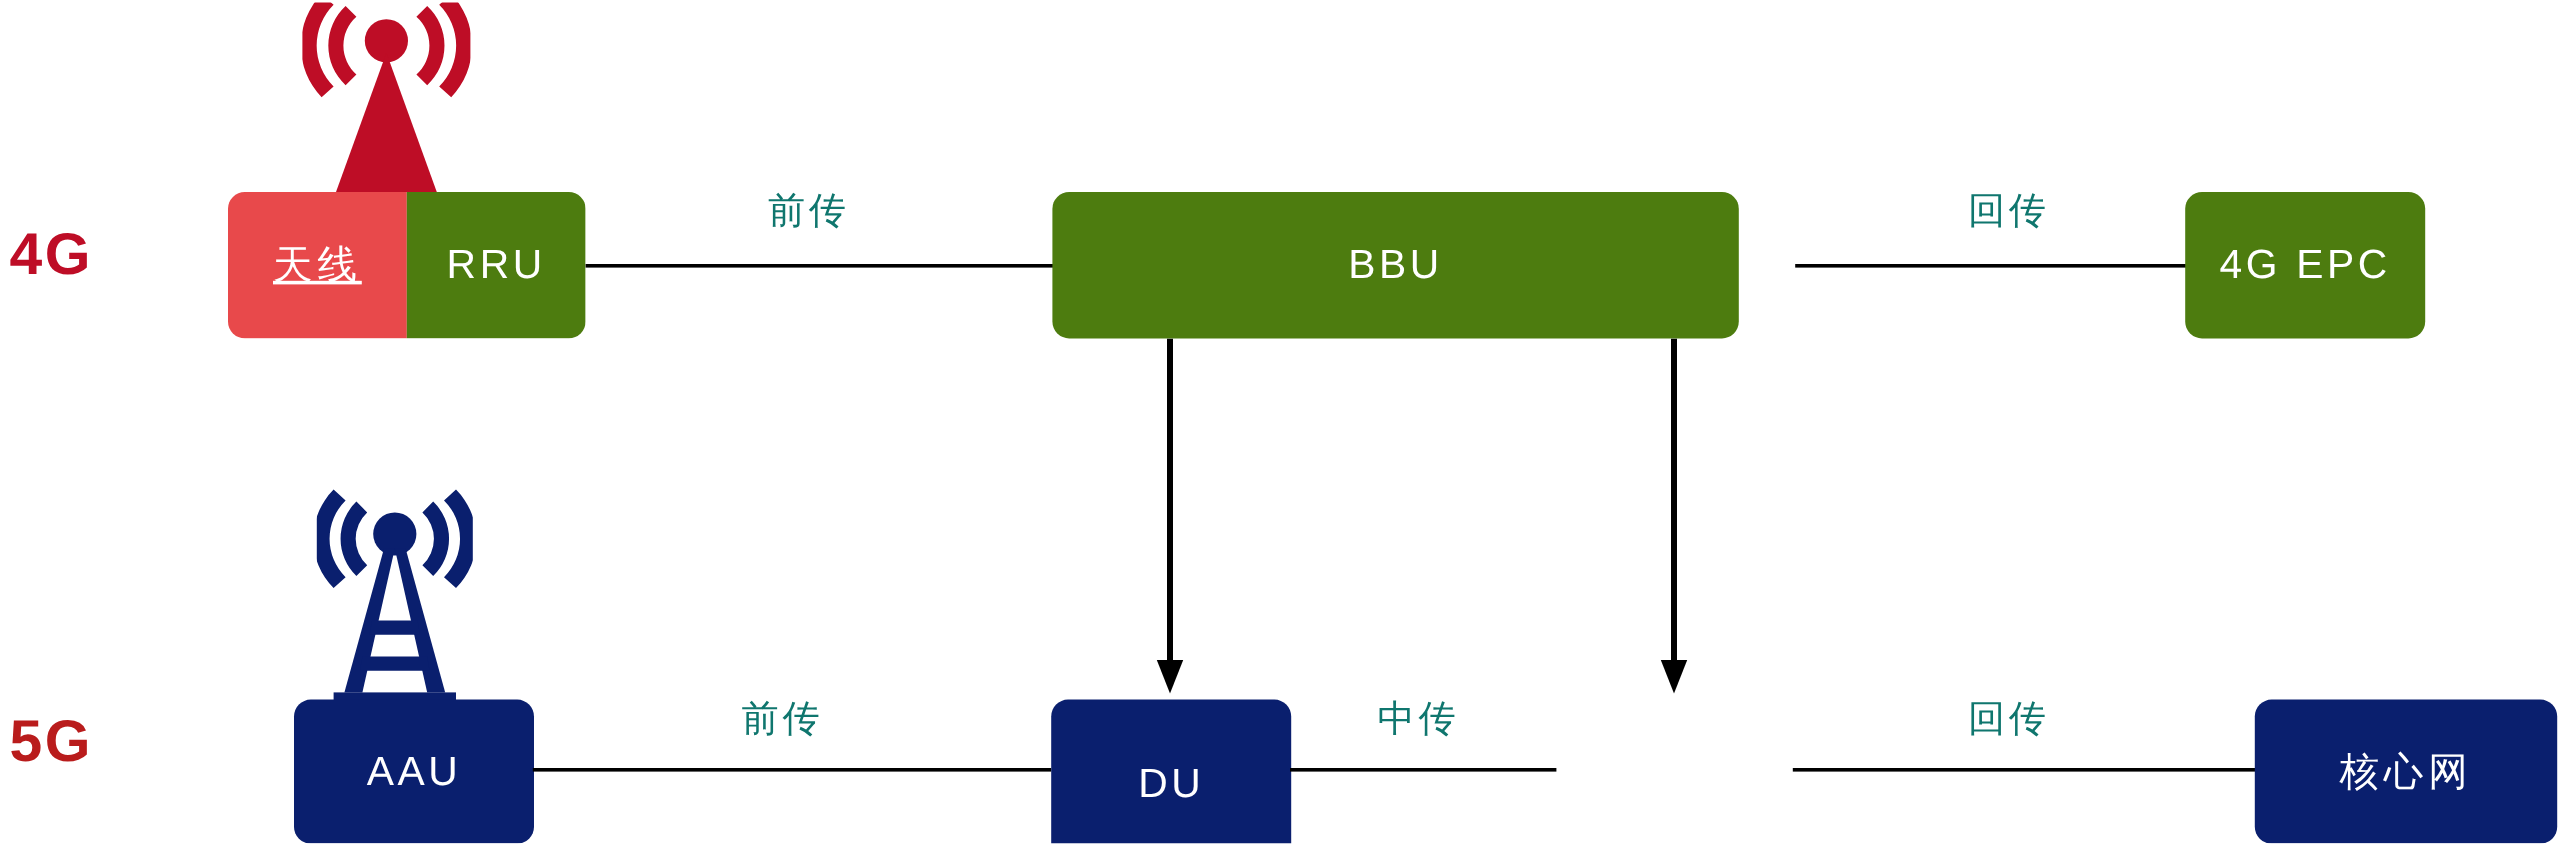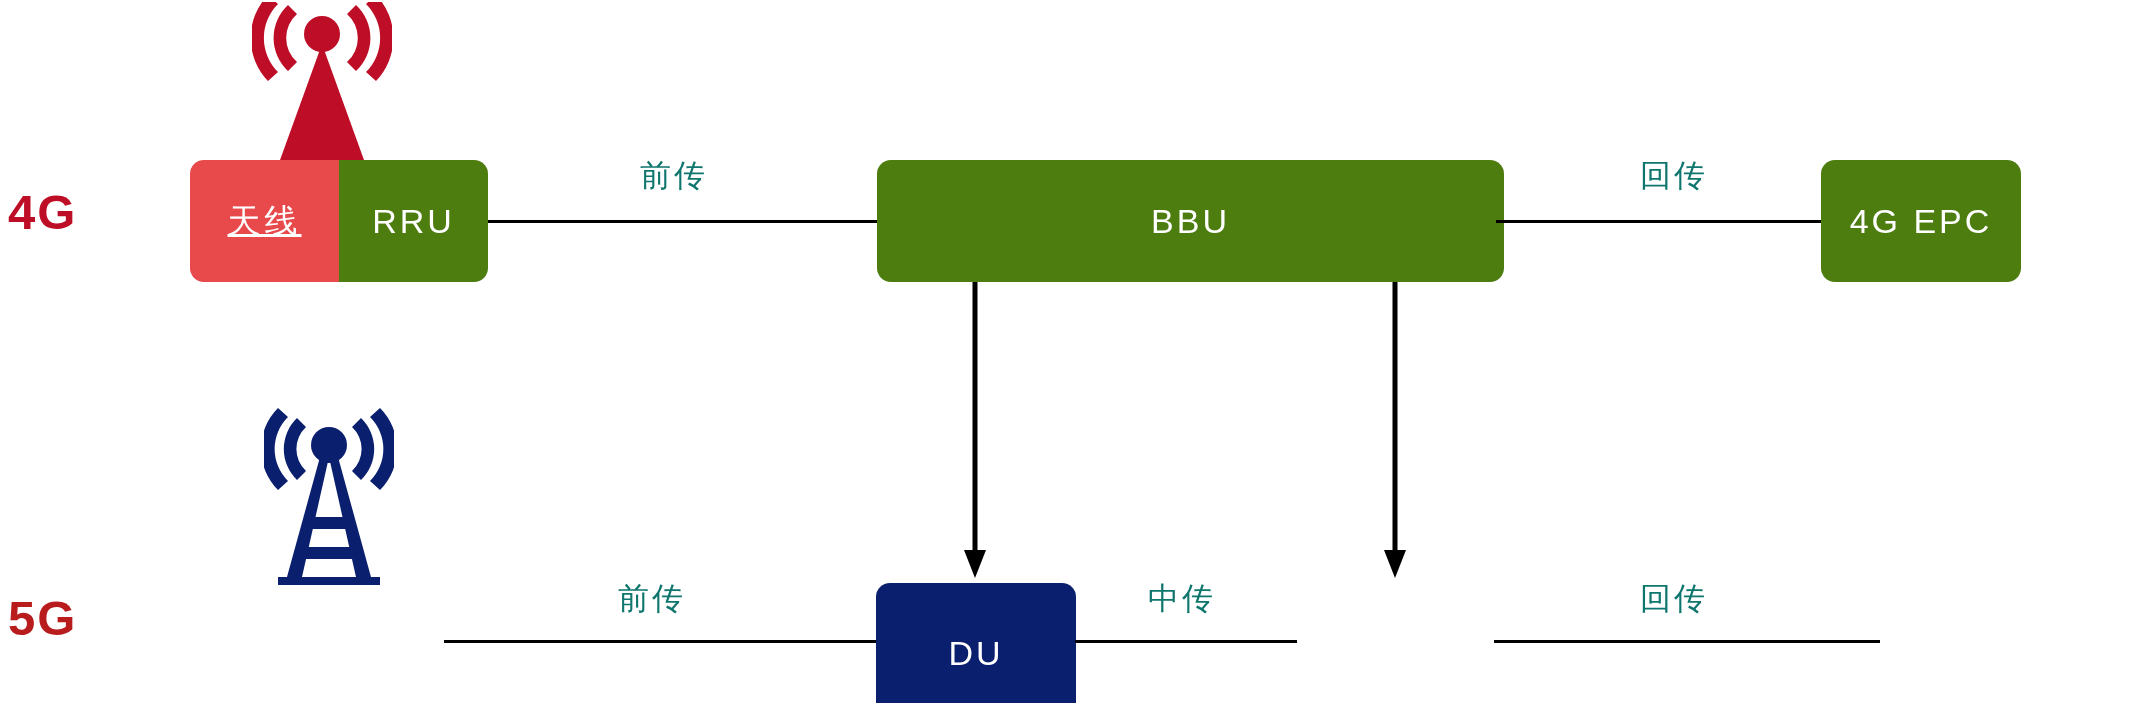--- a/index.html
+++ b/index.html
@@ -110,21 +110,21 @@
   </div>
 
   <div class="split-wrap" style="left:190px; top:160px; width:298px; height:122px;">
     <div class="split-half fill-red-light" style="width:50%; height:100%;">天线</div>
     <div class="split-half fill-red-dark" style="width:50%; height:100%; letter-spacing:3px; font-size:34px;">RRU</div>
   </div>
 
   <div class="hline" style="left:488px; top:220px; width:390px;"></div>
   <div class="link-label" style="left:640px; top:155px;">前传</div>
 
-  <div class="node fill-red-dark" style="left:877px; top:160px; width:627px; height:122px;">BBU</div>
+  <div class="node fill-red-dark" style="left:877px; top:160px; width:572px; height:122px;">BBU</div>
 
   <div class="hline" style="left:1496px; top:220px; width:384px;"></div>
   <div class="link-label" style="left:1640px; top:155px;">回传</div>
 
   <div class="node fill-red-dark" style="left:1789px; top:160px; width:200px; height:122px;margin-left:32px;">4G EPC</div>
 
   <div class="varrow" style="left:960px; top:282px; width:30px; height:298px;">
     <svg width="30" height="298" viewBox="0 0 30 298" xmlns="http://www.w3.org/2000/svg">
       <line x1="15" y1="0" x2="15" y2="282" stroke="#000000" stroke-width="5"></line>
       <polygon points="15,296 4,268 26,268" fill="#000000"></polygon>
@@ -153,27 +153,29 @@
         <polygon points="65,52 56,52 23,172 38,172"></polygon>
 
         <polygon points="46,112 84,112 86,124 44,124"></polygon>
         <polygon points="38,142 92,142 94,154 36,154"></polygon>
 
         <rect x="14" y="172" width="102" height="8"></rect>
       </g>
     </svg>
   </div>
 
+  <div class="node fill-navy" style="left:245px; top:583px; width:200px; height:120px;">AAU</div>
 
   <div class="hline" style="left:444px; top:640px; width:432px;"></div>
   <div class="link-label" style="left:618px; top:578px;">前传</div>
 
   <div class="node fill-navy" style="left:876px; top:583px; width:200px; height:140px;">DU</div>
 
   <div class="hline" style="left:1075px; top:640px; width:222px;"></div>
   <div class="link-label" style="left:1148px; top:578px;">中传</div>
 
 
   <div class="hline" style="left:1494px; top:640px; width:386px;"></div>
   <div class="link-label" style="left:1640px; top:578px;">回传</div>
 
+  <div class="node cjk fill-navy" style="left:1879px; top:583px; width:252px; height:120px;">核心网</div>
 
 </div>
 
 </body></html>

